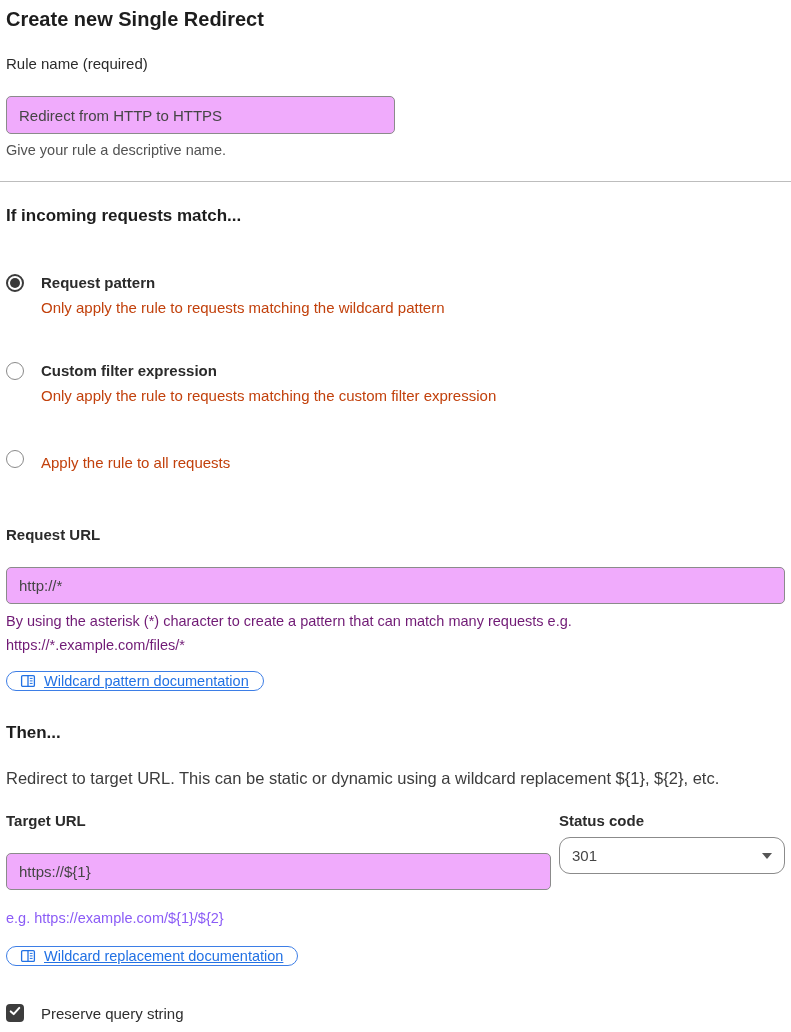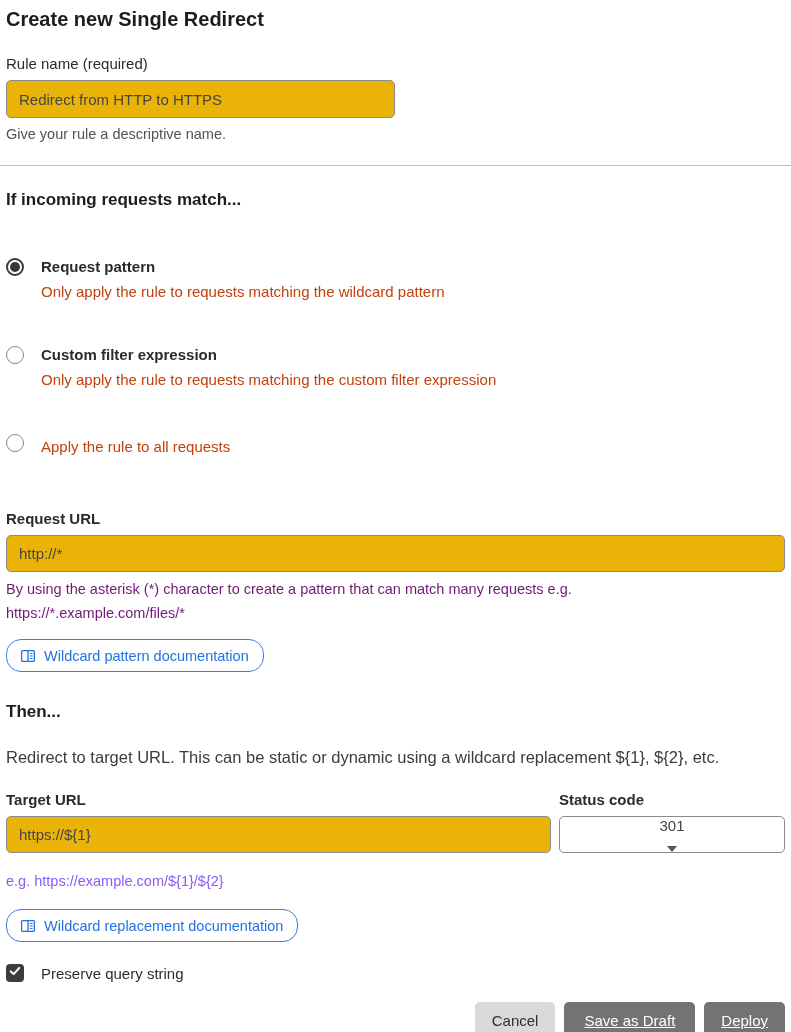--- a/index.html
+++ b/index.html
@@ -13,30 +13,30 @@
   }
   .page-title {
     font-size: 20px;
     font-weight: 700;
     color: #1d1d1d;
     line-height: 26px;
   }
   .field-label { margin-top: 22px; font-size: 15px; color: #2b2b2b; line-height: 20px; }
   .field-label.strong { font-weight: 700; }
   .text-input {
-    margin-top: 6px;
+    margin-top: 22px;
     height: 38px;
     width: 389px;
     border: 1px solid #8b8b8b;
     border-radius: 5px;
     padding: 0 12px;
     font-size: 15px;
     color: #454545;
     font-family: "Liberation Sans", sans-serif;
-    background: #eab308;
+    background: #f0abfc;
     display: block;
   }
   .help-text { margin-top: 6px; font-size: 14.5px; color: #525252; line-height: 20px; }
   .divider { border: none; border-top: 1px solid #bdbdbd; margin: 21px -6px 0 -6px; }
   .section-heading { margin-top: 22px; font-size: 17px; font-weight: 700; color: #1d1d1d; line-height: 24px; }
 
   .radio-option { display: flex; gap: 17px; align-items: flex-start; }
   .radio-option.first { margin-top: 44px; }
   .radio-option.mid { margin-top: 42px; }
   .radio-circle {
@@ -49,48 +49,49 @@
   }
   .radio-label { font-size: 15px; font-weight: 700; color: #2b2b2b; line-height: 21px; }
   .radio-desc { margin-top: 4px; font-size: 15px; color: #c2410c; line-height: 21px; font-weight: 400; }
 
   .full-input { width: 100%; }
   .help-two-line { margin-top: 5px; font-size: 14.5px; color: #701a75; line-height: 24px; }
 
   .doc-button {
     margin-top: 14px;
     display: inline-flex; align-items: center; gap: 8px;
-    height: 33px; padding: 0 14px 0 13px;
+    height: 20px; padding: 0 14px 0 13px;
     border: 1px solid #3d7ee6; border-radius: 15px;
     background: #fff; color: #2271e4;
     font-size: 14.5px; font-family: "Liberation Sans", sans-serif;
     cursor: pointer;
+    text-decoration: underline;
   }
   .doc-button.second { margin-top: 18px; }
   .doc-button svg { display: block; }
 
   .then-heading { margin-top: 28px; }
   .then-desc { margin-top: 22px; font-size: 16.5px; color: #3c3c3c; line-height: 22px; }
 
   .target-row { display: flex; gap: 8px; margin-top: 22px; }
   .target-col { width: 545px; flex: none; }
   .status-col { flex: 1; }
   .target-row .field-label { margin-top: 0; }
   .select-box {
-    margin-top: 6px; height: 37px; border: 1px solid #8b8b8b; border-radius: 5px;
+    margin-top: 6px; height: 37px; border: 1px solid #8b8b8b; border-radius: 11px;
     display: flex; align-items: center; justify-content: space-between;
-    padding: 0 12px; font-size: 15px; color: #454545; background: #fff; cursor: pointer; flex-direction: column;
+    padding: 0 12px; font-size: 15px; color: #454545; background: #fff; cursor: pointer;
   }
   .caret-down {
     width: 0; height: 0;
     border-left: 5.5px solid transparent; border-right: 5.5px solid transparent;
     border-top: 6.5px solid #555555;
   }
 
-  .checkbox-row { margin-top: 22px; display: flex; align-items: center; gap: 17px; }
+  .checkbox-row { margin-top: 36px; display: flex; align-items: center; gap: 17px; }
   .checkbox {
     width: 18px; height: 18px; border-radius: 4px; background: #3d3d3d;
     display: flex; align-items: center; justify-content: center; flex: none; cursor: pointer;
   }
   .checkbox-label { font-size: 15px; color: #2e2e2e; }
 
   .footer { margin-top: 20px; display: flex; justify-content: flex-end; gap: 9px; }
   .btn {
     height: 37px; border: none; border-radius: 5px; font-size: 15px;
     font-family: "Liberation Sans", sans-serif; cursor: pointer; padding: 0 17px;

